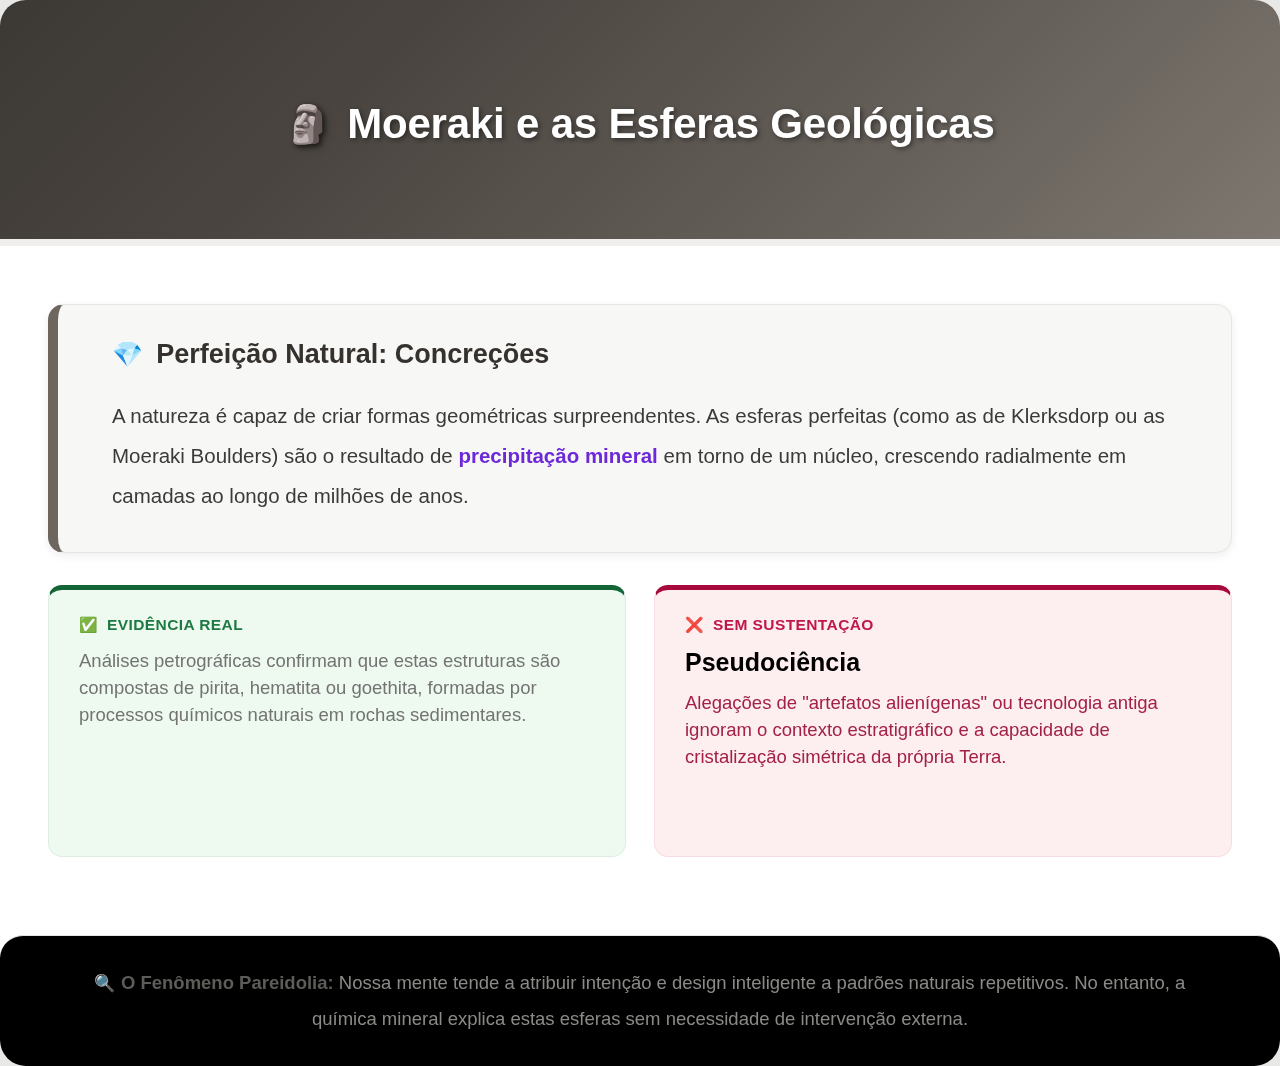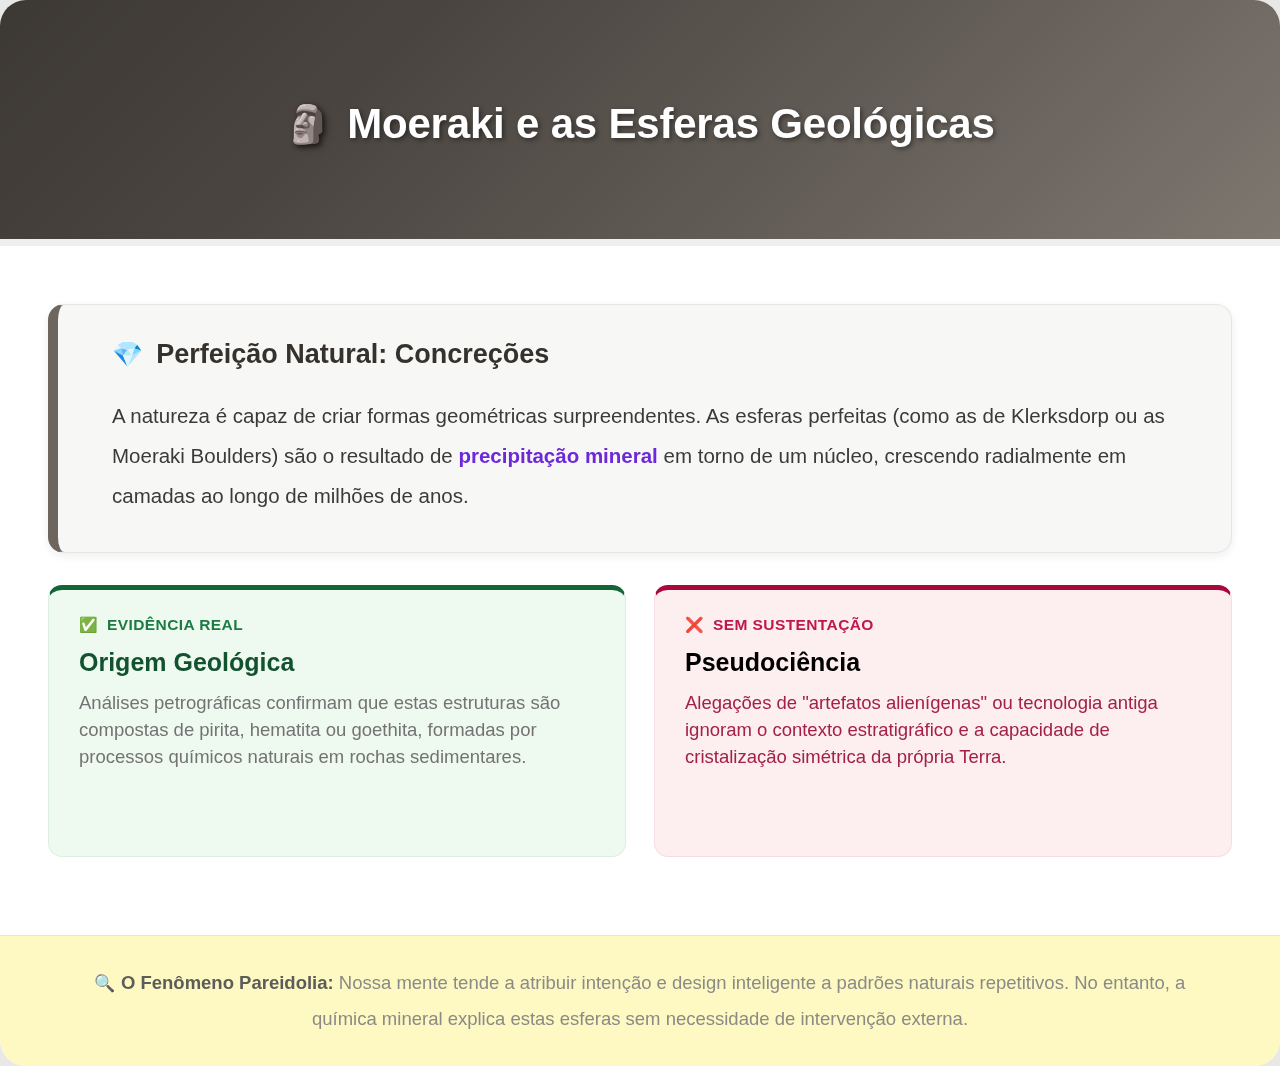--- a/index.html
+++ b/index.html
@@ -170,26 +170,27 @@
     font-size: 18.5px;
     line-height: 1.45;
   }
 
   .good .compare-text { color: #737373; }
   .bad  .compare-text { color: #a32048; }
 
   
   .footer {
     flex: 0 0 131px;
-    background: #fef9c3;
+    background: #000000;
     border-top: 1px solid #e4e4e1;
     display: flex;
     align-items: center;
     justify-content: center;
     padding: 0 62px;
+    border-radius: 23px;
   }
 
   .footer-text {
     text-align: center;
     font-size: 18.5px;
     line-height: 1.95;
     color: #8a8a86;
   }
 
   .footer-text .footer-icon {
@@ -226,21 +227,20 @@
       </p>
     </section>
 
     <section class="compare-row">
 
       <article class="compare-card good">
         <div class="tag">
           <span class="tag-icon">✅</span>
           <span>EVIDÊNCIA REAL</span>
         </div>
-        <h3 class="compare-title">Origem Geológica</h3>
         <p class="compare-text">Análises petrográficas confirmam que estas estruturas são compostas de pirita, hematita ou goethita, formadas por processos químicos naturais em rochas sedimentares.</p>
       </article>
 
       <article class="compare-card bad">
         <div class="tag">
           <span class="tag-icon">❌</span>
           <span>SEM SUSTENTAÇÃO</span>
         </div>
         <h3 class="compare-title">Pseudociência</h3>
         <p class="compare-text">Alegações de "artefatos alienígenas" ou tecnologia antiga ignoram o contexto estratigráfico e a capacidade de cristalização simétrica da própria Terra.</p>

